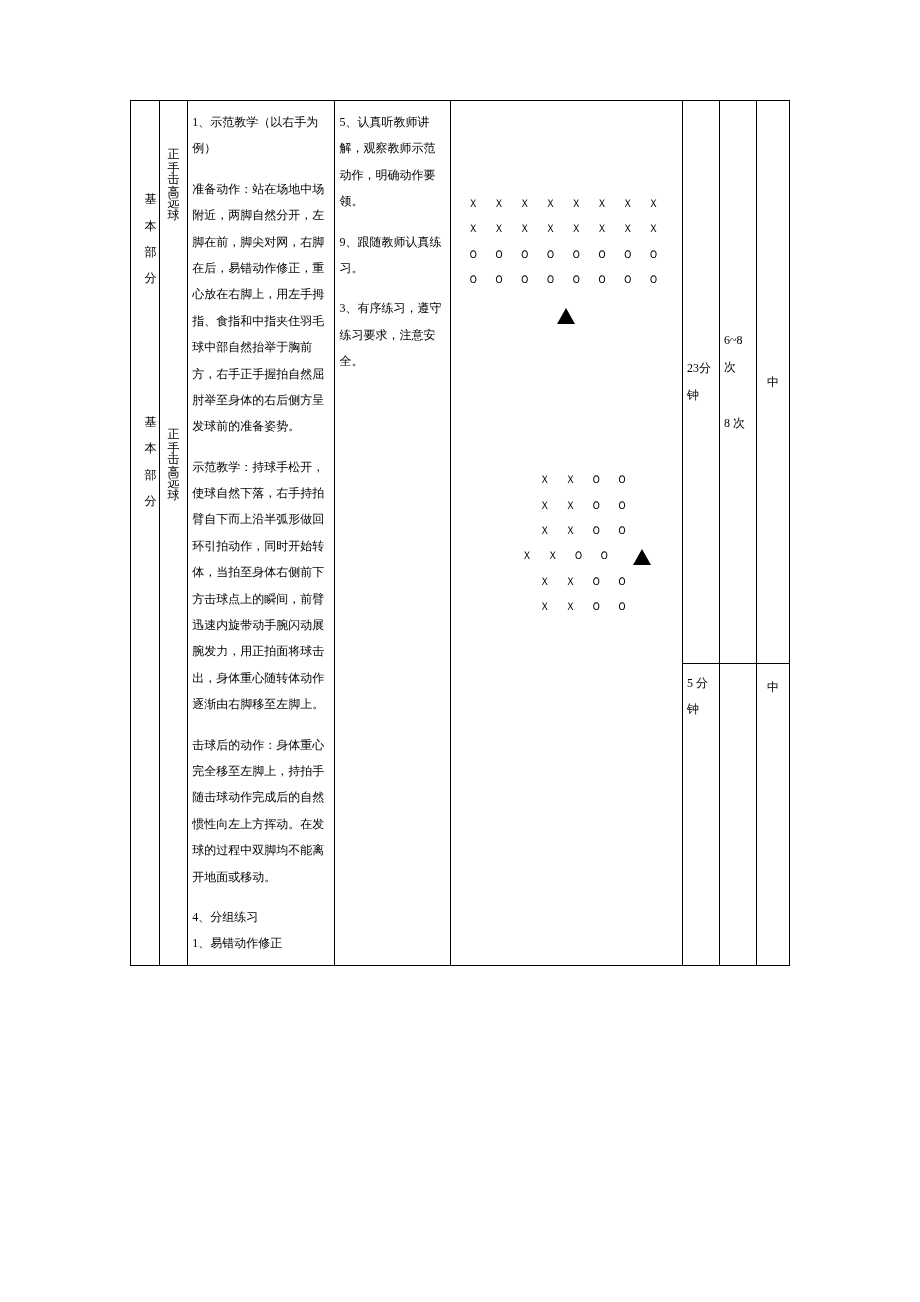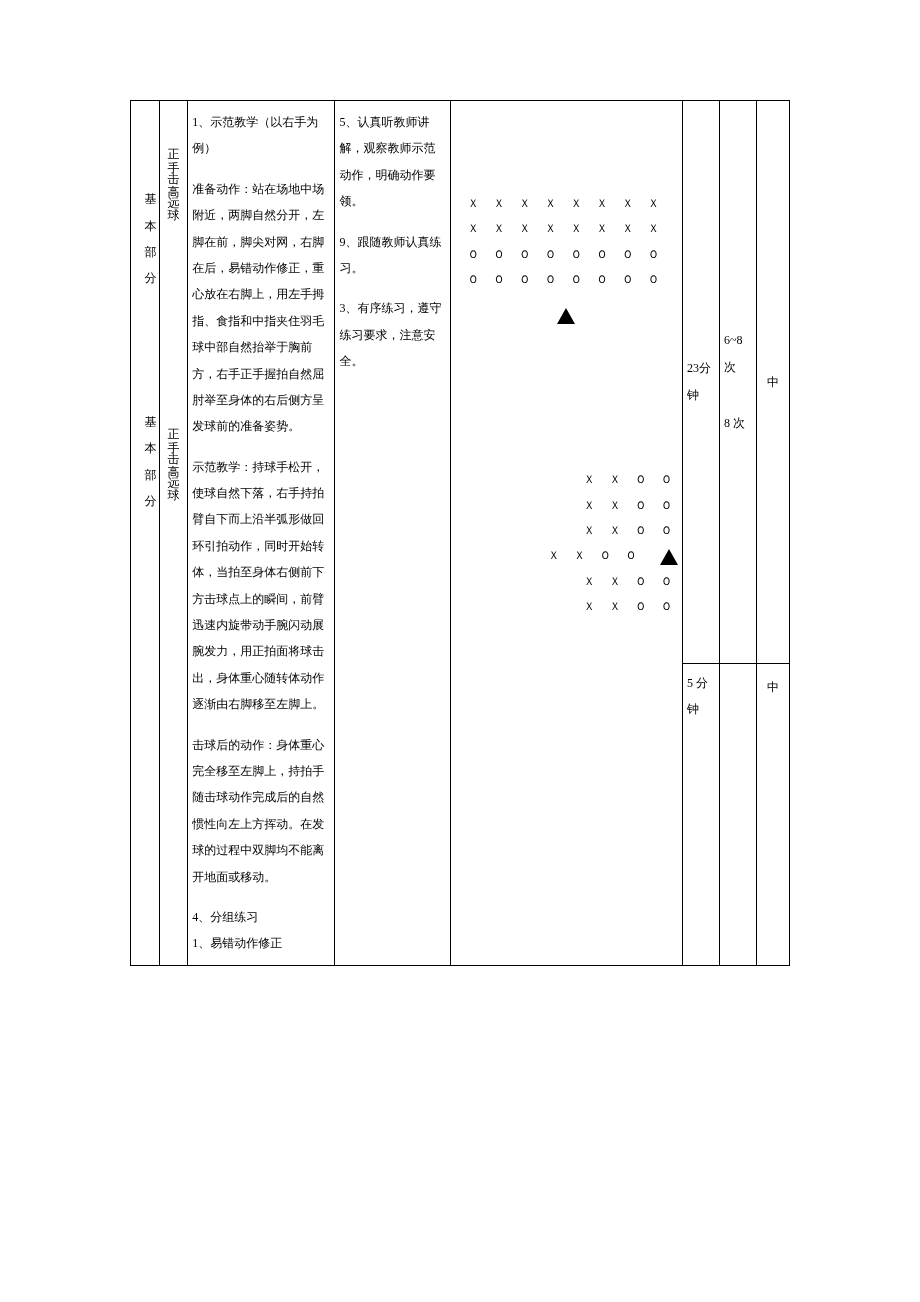--- a/index.html
+++ b/index.html
@@ -58,21 +58,21 @@
   <div class="para">3、有序练习，遵守练习要求，注意安全。</div>
 </td>
 <td class="diagram" rowspan="2">
   <div class="diagram-block">
     <div>Ｘ Ｘ Ｘ Ｘ Ｘ Ｘ Ｘ Ｘ</div>
     <div>Ｘ Ｘ Ｘ Ｘ Ｘ Ｘ Ｘ Ｘ</div>
     <div>Ｏ Ｏ Ｏ Ｏ Ｏ Ｏ Ｏ Ｏ</div>
     <div>Ｏ Ｏ Ｏ Ｏ Ｏ Ｏ Ｏ Ｏ</div>
     <div style="margin-top:10px"><span class="tri"></span></div>
   </div>
-  <div style="text-align:right;padding-left:40px">
+  <div style="text-align:center;padding-left:40px">
     <div>Ｘ Ｘ Ｏ Ｏ</div>
     <div>Ｘ Ｘ Ｏ Ｏ</div>
     <div>Ｘ Ｘ Ｏ Ｏ</div>
     <div><span>Ｘ Ｘ Ｏ Ｏ</span>&nbsp;&nbsp;<span class="tri"></span></div>
     <div>Ｘ Ｘ Ｏ Ｏ</div>
     <div>Ｘ Ｘ Ｏ Ｏ</div>
   </div>
 </td>
 <td class="time" style="vertical-align:middle"><span>23分钟</span></td>
 <td class="reps" style="vertical-align:middle">

